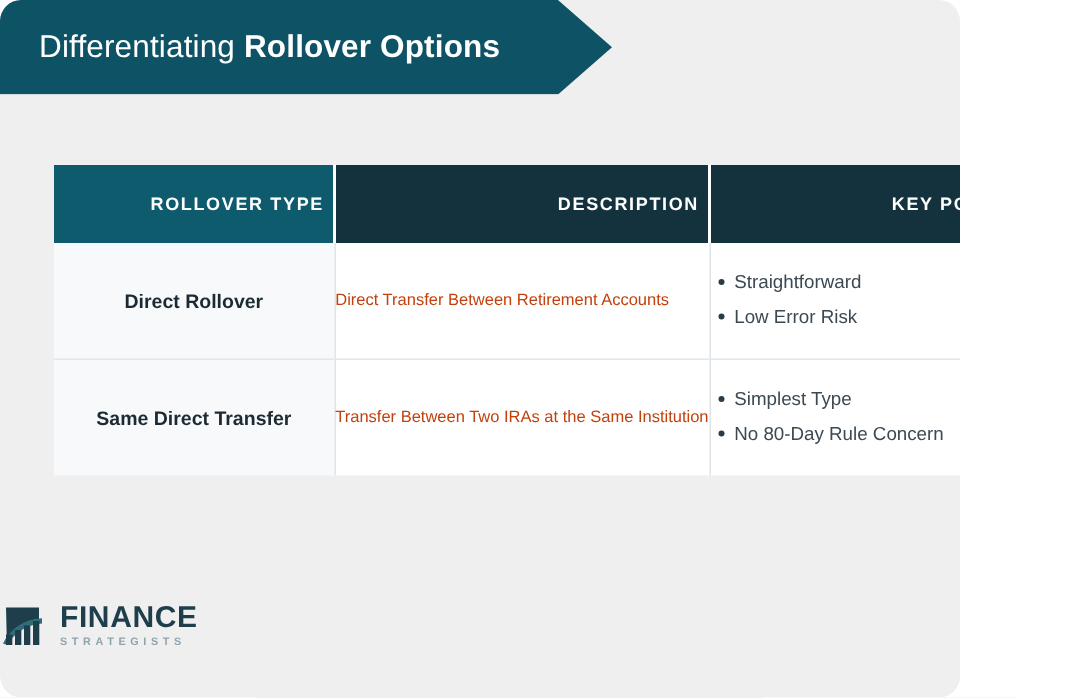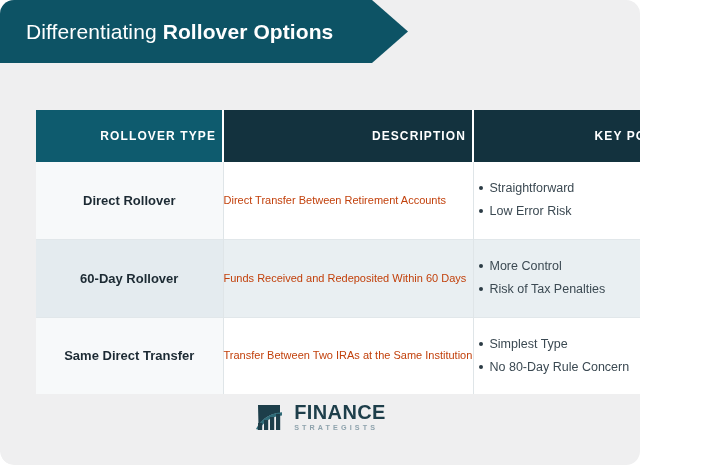--- a/index.html
+++ b/index.html
@@ -124,21 +124,20 @@
   tr.row-even + tr .cell-type,
   tr.row-even + tr .cell-desc,
   tr.row-even + tr .cell-points{border-top:1px solid #e1e7ea;}
 
   
   .logo{
     position:absolute;
     left:0;right:0;bottom:33px;
     display:flex;
     align-items:center;
-    justify-content:center;
     gap:7px;
   }
   .logo-mark{width:33px;height:30px;display:block;}
   .logo-text{display:flex;flex-direction:column;line-height:1;}
   .logo-word{
     font-size:20px;font-weight:700;letter-spacing:.4px;color:#1d3e4a;
   }
   .logo-sub{
     font-size:7.2px;font-weight:700;letter-spacing:3.1px;color:#8fa3ad;
     margin-top:2px;
@@ -171,30 +170,20 @@
       <tr class="row-odd">
         <td class="cell-type">Direct Rollover</td>
         <td class="cell-desc">Direct Transfer Between Retirement Accounts</td>
         <td class="cell-points">
           <ul>
             <li>Straightforward</li>
             <li>Low Error Risk</li>
           </ul>
         </td>
       </tr>
-      <tr class="row-even">
-        <td class="cell-type">60-Day Rollover</td>
-        <td class="cell-desc">Funds Received and Redeposited Within 60 Days</td>
-        <td class="cell-points">
-          <ul>
-            <li>More Control</li>
-            <li>Risk of Tax Penalties</li>
-          </ul>
-        </td>
-      </tr>
       <tr class="row-odd">
         <td class="cell-type">Same Direct Transfer</td>
         <td class="cell-desc">Transfer Between Two IRAs at the Same Institution</td>
         <td class="cell-points">
           <ul>
             <li>Simplest Type</li>
             <li>No 80-Day Rule Concern</li>
           </ul>
         </td>
       </tr>

